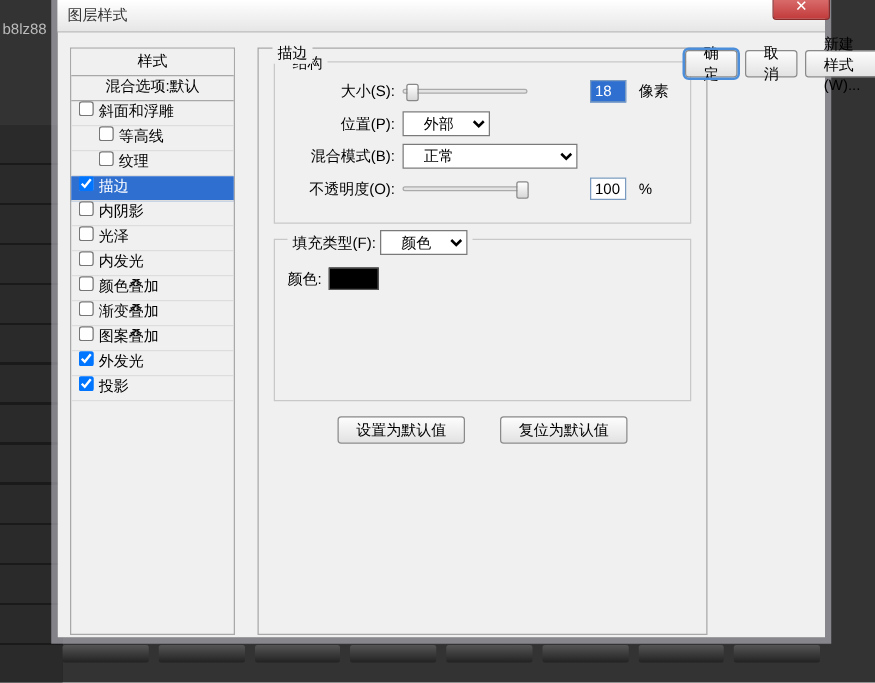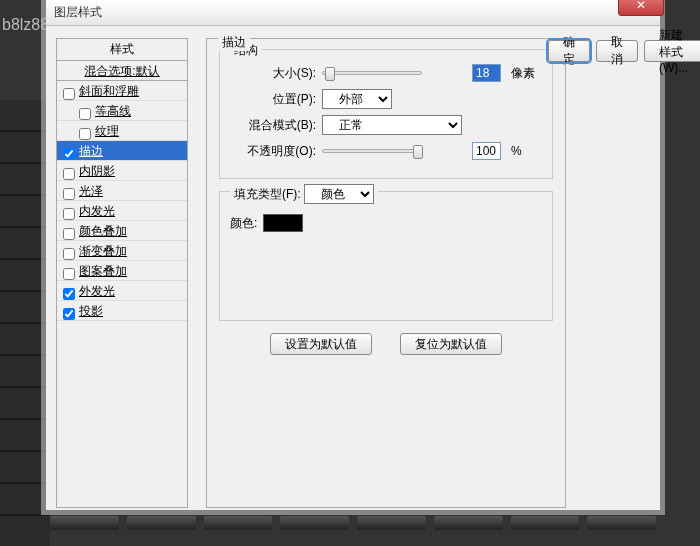--- a/index.html
+++ b/index.html
@@ -1,28 +1,28 @@
 <!DOCTYPE html>
 <html><head>
 <meta charset="utf-8">
 <style>
 * { box-sizing: border-box; margin: 0; padding: 0; font-family: "Microsoft YaHei", SimSun, Arial, sans-serif; font-size: 12px; }
 body { background: #333; width: 700px; height: 546px; position: relative; overflow: hidden; }
 .bg-wall { position: absolute; left: 0; top: 100px; width: 50px; height: 446px; background: repeating-linear-gradient(0deg, #2a2a2a 0 30px, #1a1a1a 30px 32px), repeating-linear-gradient(90deg, #2a2a2a 0 50px, #1a1a1a 50px 52px); }
-.bg-text { position: absolute; left: 2px; top: 16px; color: #bbb; font-size: 16px; }
+.bg-text { position: absolute; left: 2px; top: 16px; color: #bbb; font-size: 12px; }
 .dialog { position: absolute; left: 46px; top: 0; width: 614px; height: 510px; background: #f0f0f0; outline: 5px solid rgba(190,190,200,0.6); }
 .titlebar { height: 26px; background: linear-gradient(#fff,#e6e6e6); border-bottom: 1px solid #bbb; display: flex; align-items: center; padding: 12px 8px; position: relative; }
 .titlebar .title { color: #333; }
 .closebtn { position: absolute; right: -4px; top: -6px; width: 46px; height: 22px; background: linear-gradient(#e07a7a,#c23b3b); border: 1px solid #8a2a2a; border-radius: 0 0 3px 3px; color: #fff; display: flex; align-items: center; justify-content: center; font-size: 14px; }
 .dialog-body { position: absolute; left: 0; top: 26px; right: 0; bottom: 0; }
 
 
 .styles-panel { position: absolute; left: 10px; top: 12px; width: 132px; height: 470px; border: 1px solid #a8a8a8; background: #f0f0f0; }
 .styles-header { height: 22px; display: flex; align-items: center; justify-content: center; border-bottom: 1px solid #a8a8a8; background: #f0f0f0; }
-.styles-row { height: 20px; display: flex; align-items: flex-end; padding: 0 6px; border-bottom: 1px solid #ddd; gap: 4px; white-space: nowrap; text-decoration: underline; }
+.styles-row { height: 20px; display: flex; align-items: flex-start; padding: 0 6px; border-bottom: 1px solid #ddd; gap: 4px; white-space: nowrap; }
 .styles-row.indent { padding-left: 22px; }
 .styles-row.selected { background: #2f6fd0; color: #fff; }
 .styles-row input[type=checkbox] { width: 12px; height: 12px; }
 .blend-row { border-bottom: 1px solid #a8a8a8; justify-content: center; }
 
 
 .center-panel { position: absolute; left: 160px; top: 12px; width: 360px; height: 470px; border: 1px solid #a8a8a8; background: #f0f0f0; padding: 10px 12px; }
 .fieldset { border: 1px solid #c8c8c8; padding: 10px 10px 14px 10px; margin-bottom: 12px; position: relative; }
 .fieldset .legend { position: absolute; top: -8px; left: 10px; background: #f0f0f0; padding: 0 4px; }
 .outer-legend { position: absolute; left: 172px; top: 8px; background: #f0f0f0; padding: 0 4px; z-index: 2; }

